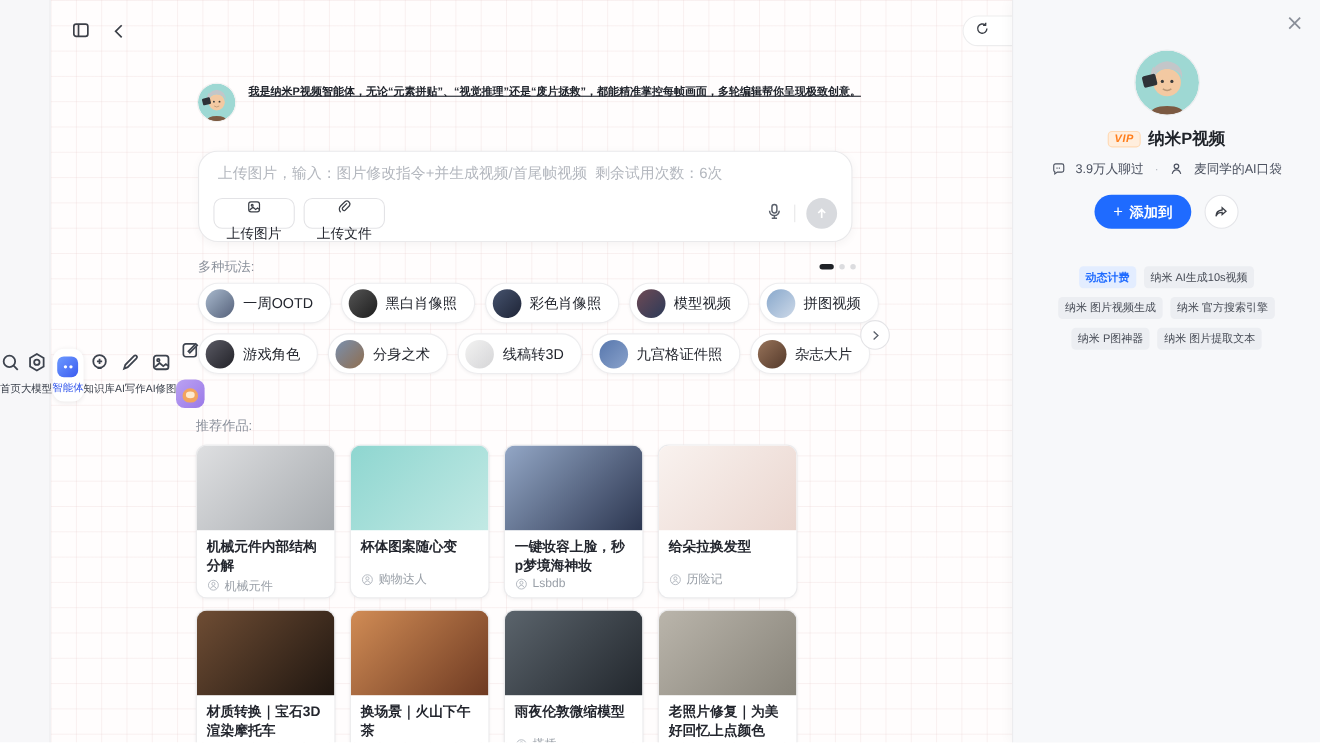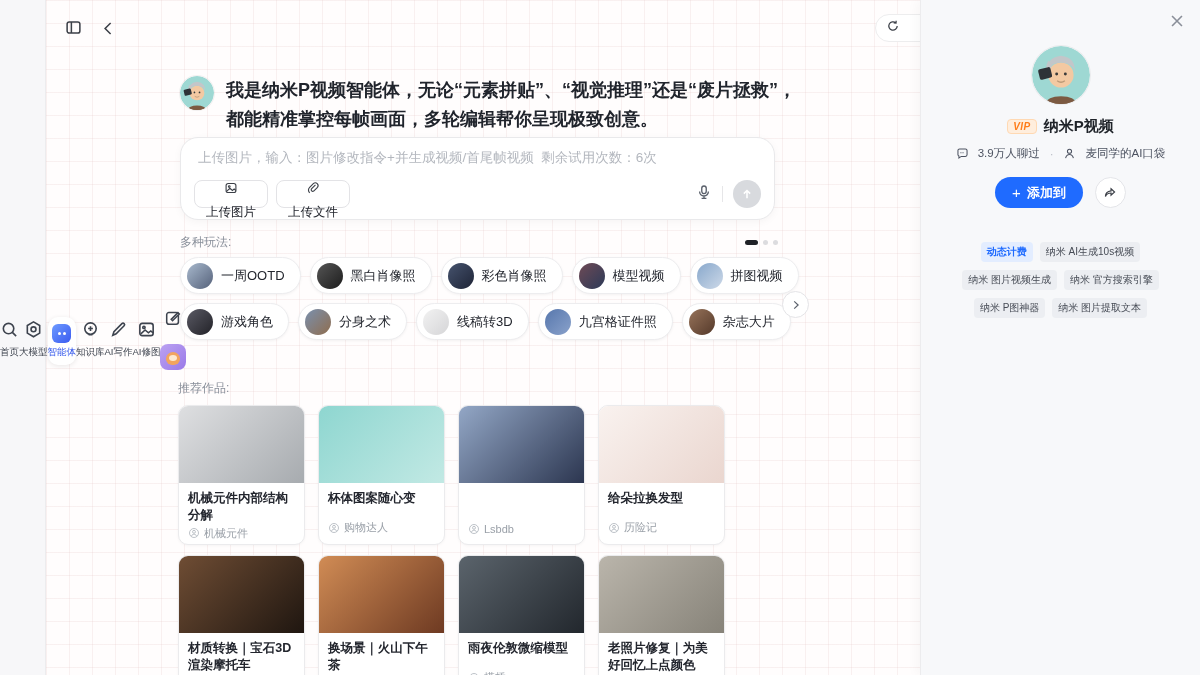--- a/index.html
+++ b/index.html
@@ -28,21 +28,21 @@
     background-image:linear-gradient(rgba(233,205,205,.28) 1px,transparent 1px),linear-gradient(90deg,rgba(233,205,205,.28) 1px,transparent 1px);
     background-size:23px 23px; }
   .tool-ic { position:absolute; cursor:pointer; }
   .tool-ic svg { width:17px; height:17px; stroke:#3c4048; fill:none; stroke-width:1.8; }
   .newchat-pill { position:absolute; left:829px; top:14px; height:28px; width:120px; background:#fff; border:1px solid #ededee; border-radius:14px; display:flex; align-items:center; padding:0 10px; gap:6px; cursor:pointer; }
   .newchat-pill svg { width:14px; height:14px; stroke:#3c4048; fill:none; stroke-width:1.8;}
 
   .chat-row { position:absolute; left:134px; top:76px; width:640px; display:flex; gap:12px; }
   .agent-avatar { border-radius:50%; overflow:hidden; flex-shrink:0; box-shadow:0 0 0 1px rgba(0,0,0,.05);}
   .chat-row .agent-avatar { width:34px; height:34px; }
-  .chat-text { font-size:18px; line-height:1.6; color:#20242c; font-weight:bold; width:578px; }
+  .chat-text { font-size:10px; line-height:1.6; color:#20242c; font-weight:bold; width:578px;text-decoration:underline; }
 
   .input-card { position:absolute; left:134px; top:137px; width:595px; height:83px; background:#fff; border:1px solid #e9e9eb; border-radius:18px; box-shadow:0 2px 8px rgba(0,0,0,.04); }
   .input-card input { position:absolute; left:17px; top:12px; width:560px; border:none; outline:none; font-size:13.5px; color:#20242c; background:transparent; font-family:inherit;}
   .input-card input::placeholder { color:#b3b7be; }
   .input-actions { position:absolute; left:13px; right:13px; bottom:11px; display:flex; align-items:center; gap:8px; }
   .chip-btn { height:28px; display:flex; align-items:center; gap:6px; border:1px solid #e3e3e6; border-radius:8px; background:#fff; padding:0 11px; font-size:12.5px; color:#23262e; cursor:pointer; font-family:inherit;flex-direction:column;}
   .chip-btn svg { width:14px; height:14px; stroke:#3c4048; fill:none; stroke-width:1.6;}
   .right-cluster { margin-left:auto; display:flex; align-items:center; gap:10px;}
   .right-cluster .mic svg { width:16px; height:16px; stroke:#5a606b; fill:none; stroke-width:1.7; cursor:pointer;}
   .vdiv { width:1px; height:16px; background:#e6e6e8; }
@@ -304,20 +304,21 @@
             <svg viewBox="0 0 20 20">
               <circle cx="10" cy="10" r="7.5"></circle>
               <circle cx="10" cy="8" r="2.4"></circle>
               <path d="M5.5 15.5 Q7 11.8 10 11.8 Q13 11.8 14.5 15.5"></path>
             </svg>
             <span>购物达人</span>
           </div>
       </div>
       <div class="work-card">
         <div class="thumb" style="background: linear-gradient(135deg, rgb(147, 167, 198), rgb(44, 54, 80));"></div>
+        <div class="wtitle">一键妆容上脸，秒p梦境海神妆</div>
         <div class="wauthor">
             <svg viewBox="0 0 20 20">
               <circle cx="10" cy="10" r="7.5"></circle>
               <circle cx="10" cy="8" r="2.4"></circle>
               <path d="M5.5 15.5 Q7 11.8 10 11.8 Q13 11.8 14.5 15.5"></path>
             </svg>
             <span>Lsbdb</span>
           </div>
       </div>
       <div class="work-card">

